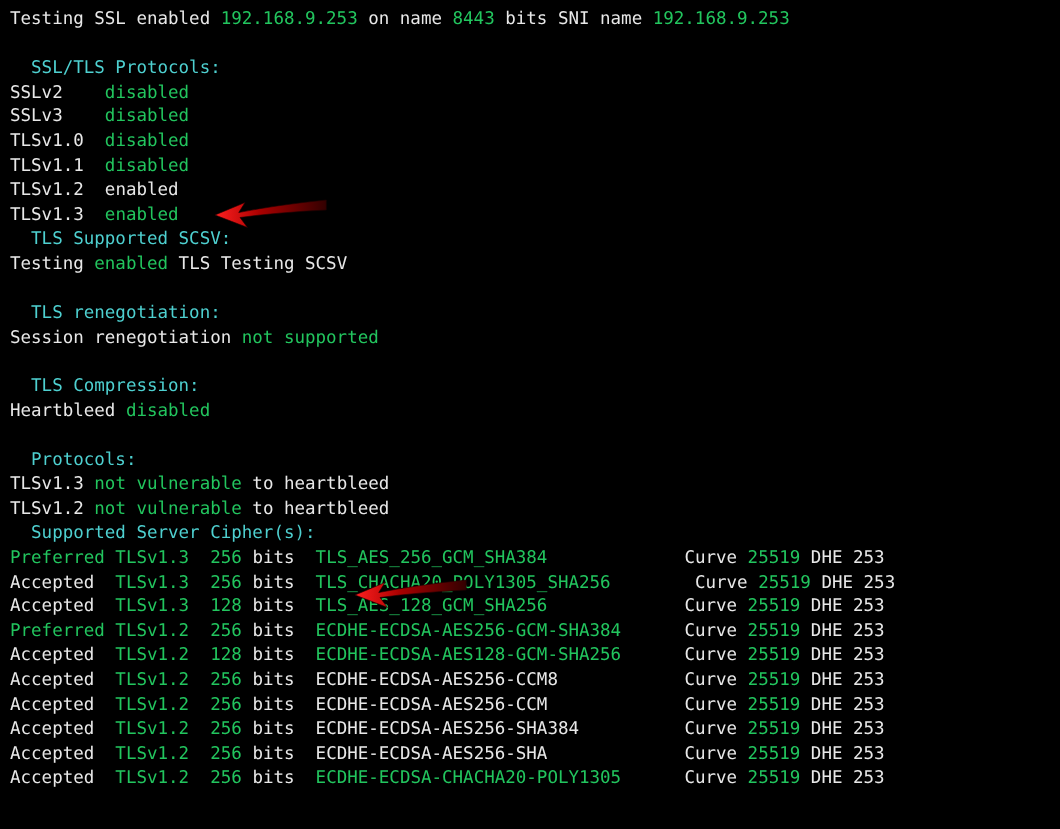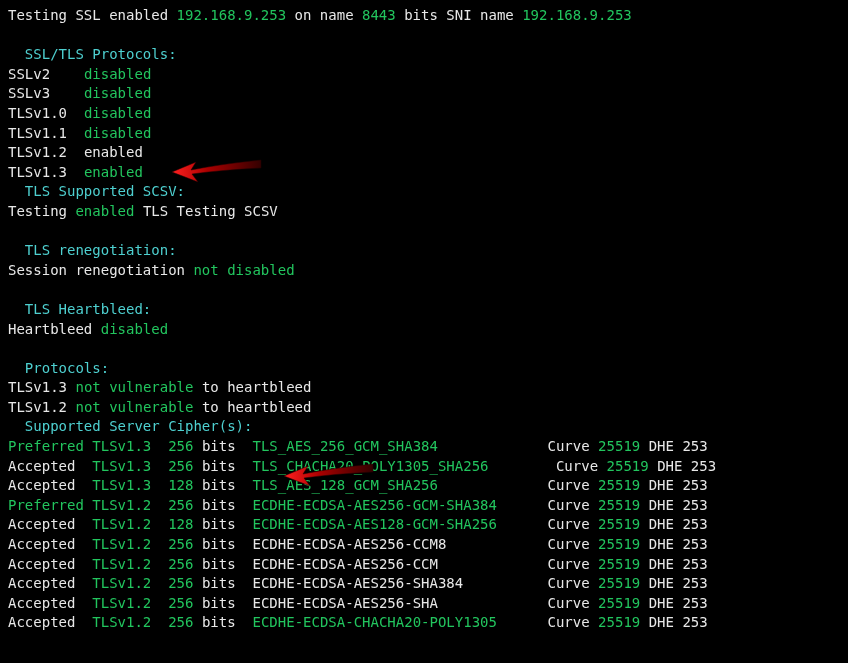--- a/index.html
+++ b/index.html
@@ -37,23 +37,23 @@
 <span id="protocols-block"><span class="w">SSLv2</span>    <span class="g">disabled</span>
 <span class="w">SSLv3</span>    <span class="g">disabled</span>
 <span class="w">TLSv1.0</span>  <span class="g">disabled</span>
 <span class="w">TLSv1.1</span>  <span class="g">disabled</span>
 <span class="w">TLSv1.2</span>  <span class="w">enabled</span>
 <span class="w">TLSv1.3</span>  <span class="g">enabled</span></span>
 <span class="c">  TLS Supported SCSV:</span>
 <span><span class="w">Testing </span><span class="g">enabled</span><span class="w"> TLS Testing SCSV</span></span>
 
 <span class="c">  TLS renegotiation:</span>
-<span><span class="w">Session renegotiation </span><span class="g">not disabled</span></span>
+<span><span class="w">Session renegotiation </span><span class="g">not supported</span></span>
 
-<span class="c">  TLS Heartbleed:</span>
+<span class="c">  TLS Compression:</span>
 <span><span class="w">Heartbleed </span><span class="g">disabled</span></span>
 
 <span class="c">  Protocols:</span>
 <span id="heartbleed-block"><span class="w">TLSv1.3</span> <span class="g">not vulnerable</span><span class="w"> to heartbleed</span>
 <span class="w">TLSv1.2</span> <span class="g">not vulnerable</span><span class="w"> to heartbleed</span></span>
 <span class="c">  Supported Server Cipher(s):</span>
 <span id="ciphers-block"><span class="g">Preferred</span> <span class="g">TLSv1.3</span>  <span class="g">256</span> <span class="w">bits</span>  <span class="g">TLS_AES_256_GCM_SHA384</span>             <span class="w">Curve</span> <span class="g">25519</span> <span class="w">DHE</span> <span class="w">253</span>
 <span class="w">Accepted</span>  <span class="g">TLSv1.3</span>  <span class="g">256</span> <span class="w">bits</span>  <span class="g">TLS_CHACHA20_POLY1305_SHA256</span>        <span class="w">Curve</span> <span class="g">25519</span> <span class="w">DHE</span> <span class="w">253</span>
 <span class="w">Accepted</span>  <span class="g">TLSv1.3</span>  <span class="g">128</span> <span class="w">bits</span>  <span class="g">TLS_AES_128_GCM_SHA256</span>             <span class="w">Curve</span> <span class="g">25519</span> <span class="w">DHE</span> <span class="w">253</span>
 <span class="g">Preferred</span> <span class="g">TLSv1.2</span>  <span class="g">256</span> <span class="w">bits</span>  <span class="g">ECDHE-ECDSA-AES256-GCM-SHA384</span>      <span class="w">Curve</span> <span class="g">25519</span> <span class="w">DHE</span> <span class="w">253</span>

